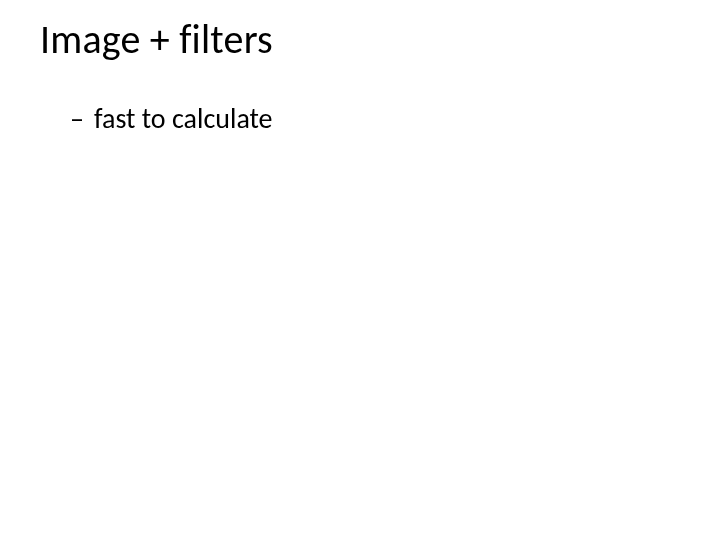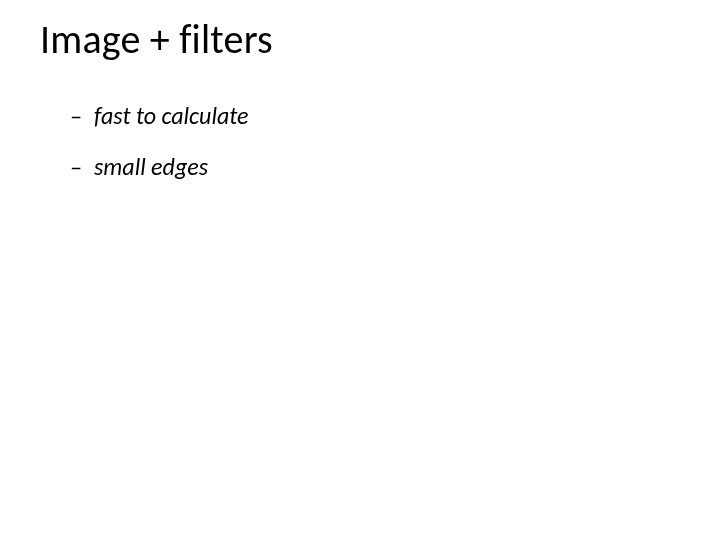--- a/index.html
+++ b/index.html
@@ -28,37 +28,35 @@
     font-size: 28px;
     line-height: 1.18;
     margin: 0 0 22px 0;
   }
   ul.bullets {
     list-style: none;
     padding: 0;
     margin: 0 0 0 30px;
   }
   ul.bullets li {
-    font-size: 24px;
+    font-size: 28px;
     line-height: 1.2;
     margin: 0 0 22px 0;
     padding-left: 24px;
     position: relative;
     max-width: 560px;
-    font-style: italic;
   }
   ul.bullets li::before {
     content: "–";
     position: absolute;
     left: 0;
     top: 0;
   }
 </style>
 </head>
 <body>
 
 <div class="slide">
   <h1 class="title">Image + filters</h1>
   <ul class="bullets">
     <li>fast to calculate</li>
-    <li>small edges</li>
   </ul>
 </div>
 
 </body></html>

